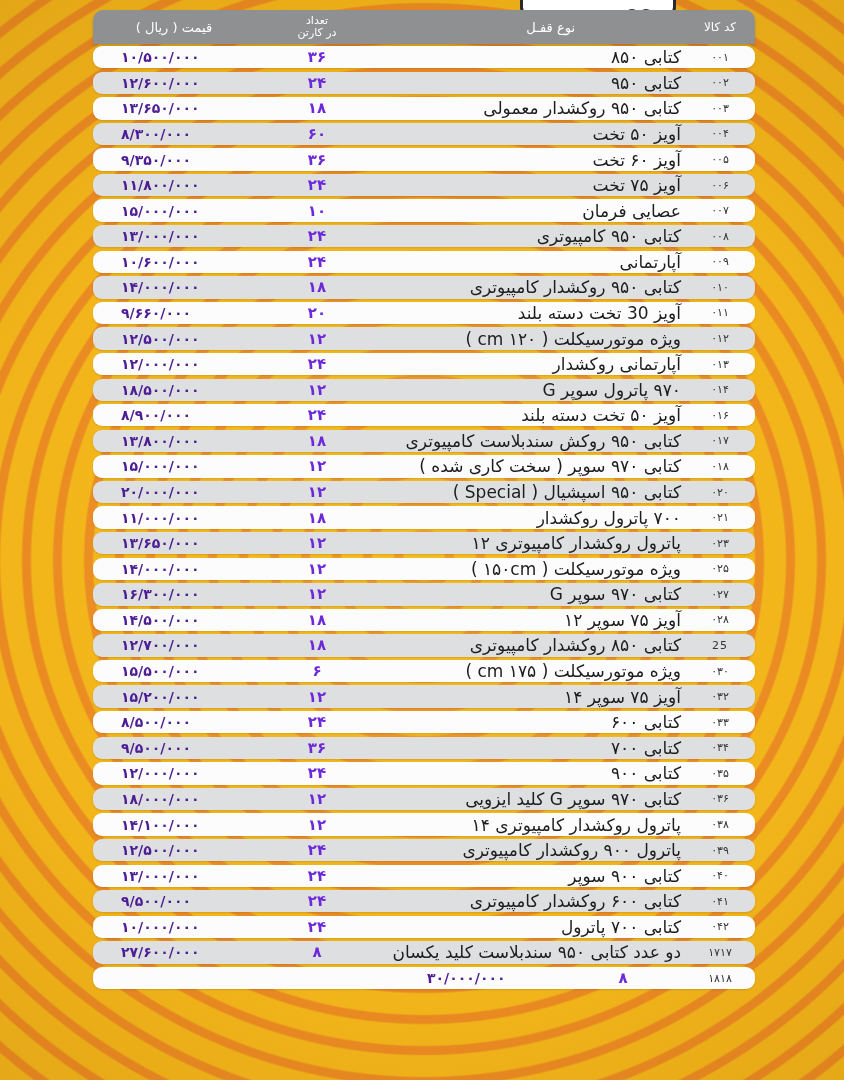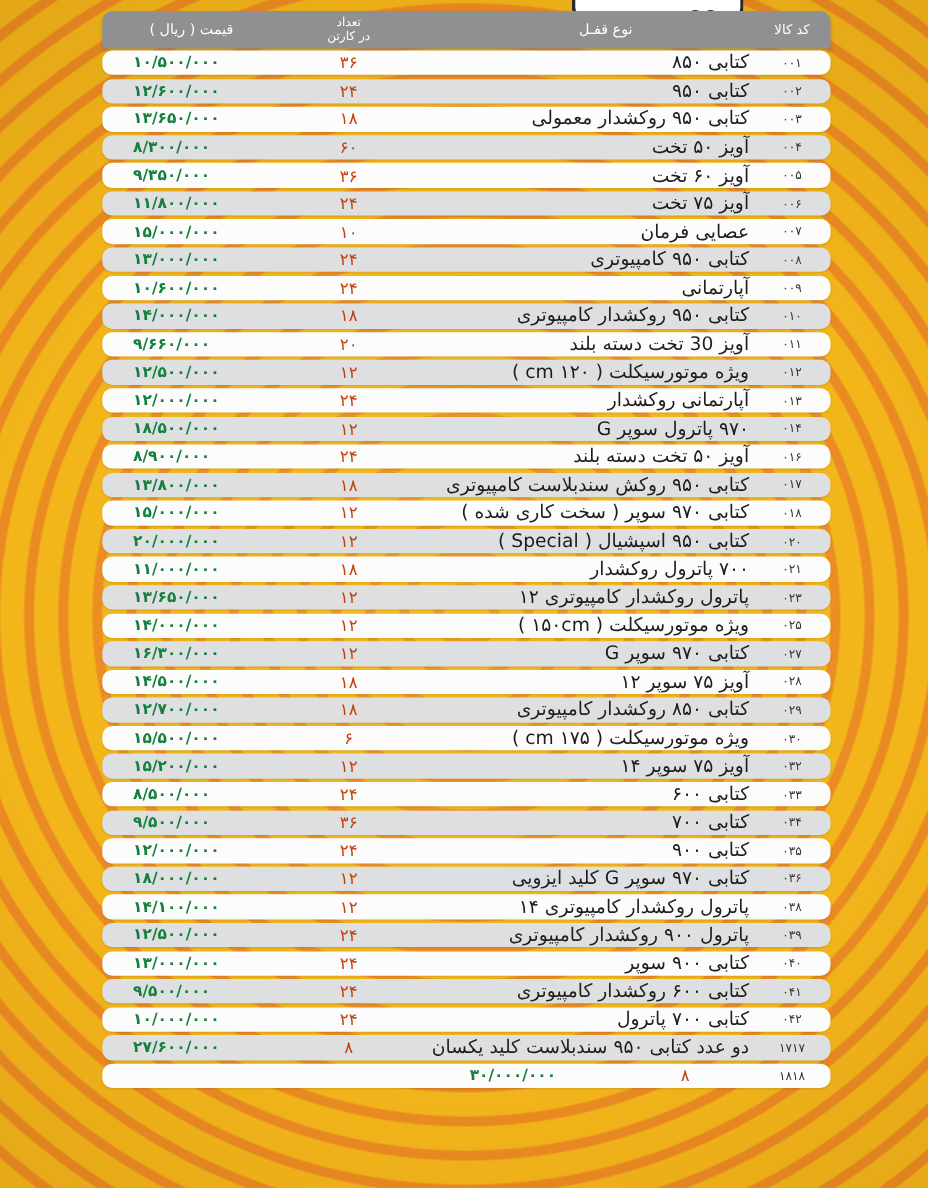--- a/index.html
+++ b/index.html
@@ -52,22 +52,22 @@
     height: 22.4px; margin-bottom: 3.2px;
     display: flex; align-items: center;
     border-radius: 9px;
     font-size: 13px; color: #1d1d1d;
     box-shadow: 0 1px 2px rgba(0,0,0,0.12);
   }
   .row.odd { background: #fcfcfc; }
   .row.even { background: #dedfe1; }
   .row .col-code { font-size: 11px; color: #333; letter-spacing: 1px; }
   .row .col-name { font-size: 17px; }
-  .row .col-qty { font-size: 15px; font-weight: normal; color: #c2410c; }
-  .row .col-price { font-size: 14px; font-weight: bold; color: #15803d; letter-spacing: 1.5px; direction: ltr; text-align: left; padding-left: 28px; box-sizing: border-box; }
+  .row .col-qty { font-size: 15px; font-weight: bold; color: #6d28d9; }
+  .row .col-price { font-size: 14px; font-weight: bold; color: #4c1d95; letter-spacing: 1.5px; direction: ltr; text-align: left; padding-left: 28px; box-sizing: border-box; }
 </style>
 </head>
 <body>
 
 <div class="bg"></div>
 <div class="bg-vignette"></div>
 <div class="logo-fragment"></div>
 <div class="logo-dots"><span></span><span></span></div>
 
 <div class="table">
@@ -213,21 +213,21 @@
         <div class="col-qty">۱۲</div>
         <div class="col-price">۱۶/۳۰۰/۰۰۰</div>
       </div>
       <div class="row odd">
         <div class="col-code">۰۲۸</div>
         <div class="col-name">آویز ۷۵ سوپر ۱۲</div>
         <div class="col-qty">۱۸</div>
         <div class="col-price">۱۴/۵۰۰/۰۰۰</div>
       </div>
       <div class="row even">
-        <div class="col-code">۰۲۹</div>
+        <div class="col-code">25</div>
         <div class="col-name">کتابی ۸۵۰ روکشدار کامپیوتری</div>
         <div class="col-qty">۱۸</div>
         <div class="col-price">۱۲/۷۰۰/۰۰۰</div>
       </div>
       <div class="row odd">
         <div class="col-code">۰۳۰</div>
         <div class="col-name">ویژه موتورسیکلت ( ۱۷۵ cm )</div>
         <div class="col-qty">۶</div>
         <div class="col-price">۱۵/۵۰۰/۰۰۰</div>
       </div>

